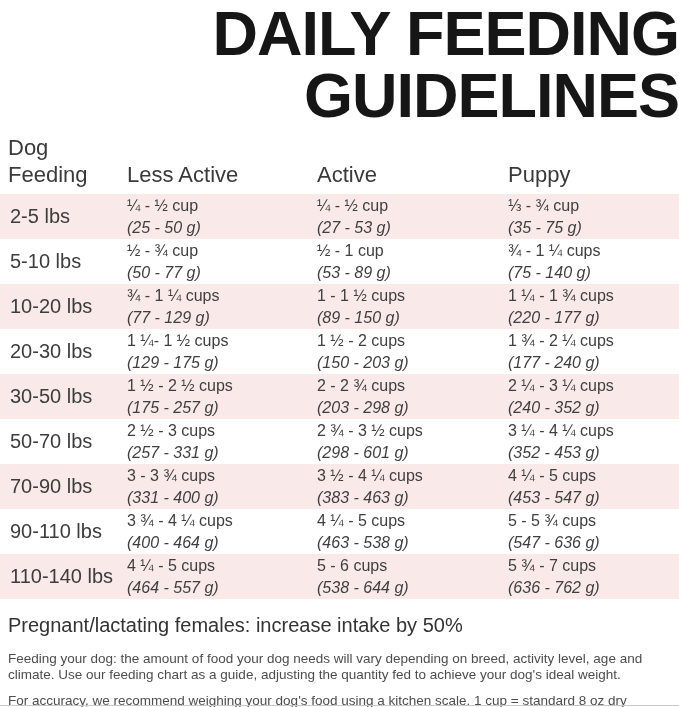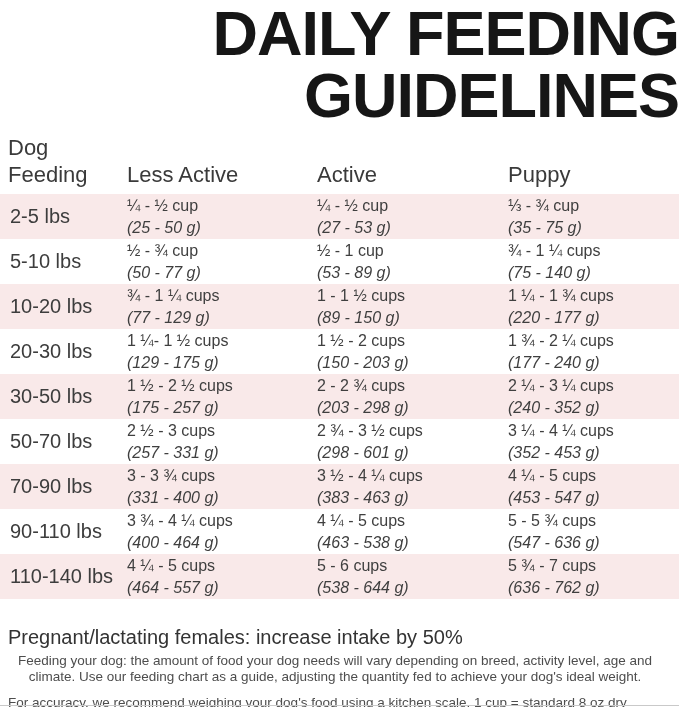--- a/index.html
+++ b/index.html
@@ -42,34 +42,34 @@
   }
   .trow.pink { background: #f9e9e9; }
   .cw {
     padding-left: 10px;
     font-size: 20px;
     color: #3d3d3d;
   }
   .cell { font-size: 16px; line-height: 21.5px; color: #3f3f3f; }
   .grams { font-style: italic; }
   .pregnant {
-    margin-top: 27px;
+    margin-top: 15px;
     padding-left: 8px;
     font-size: 20px;
     color: #333333;
   }
   .footnote {
     padding-left: 8px;
     padding-right: 10px;
     font-size: 13.5px;
     line-height: 16px;
     color: #4d4d4d;
     max-width: 672px;
   }
-  .footnote.first { margin-top: 4px; text-align: center; }
+  .footnote.first { margin-top: 14px; }
   .footnote.second { margin-top: 10px; }
   .bottom-rule {
     position: absolute;
     left: 0; right: 0; bottom: 1px;
     border-top: 1px solid #c9c9c9;
   }
 </style>
 </head>
 <body>
 

